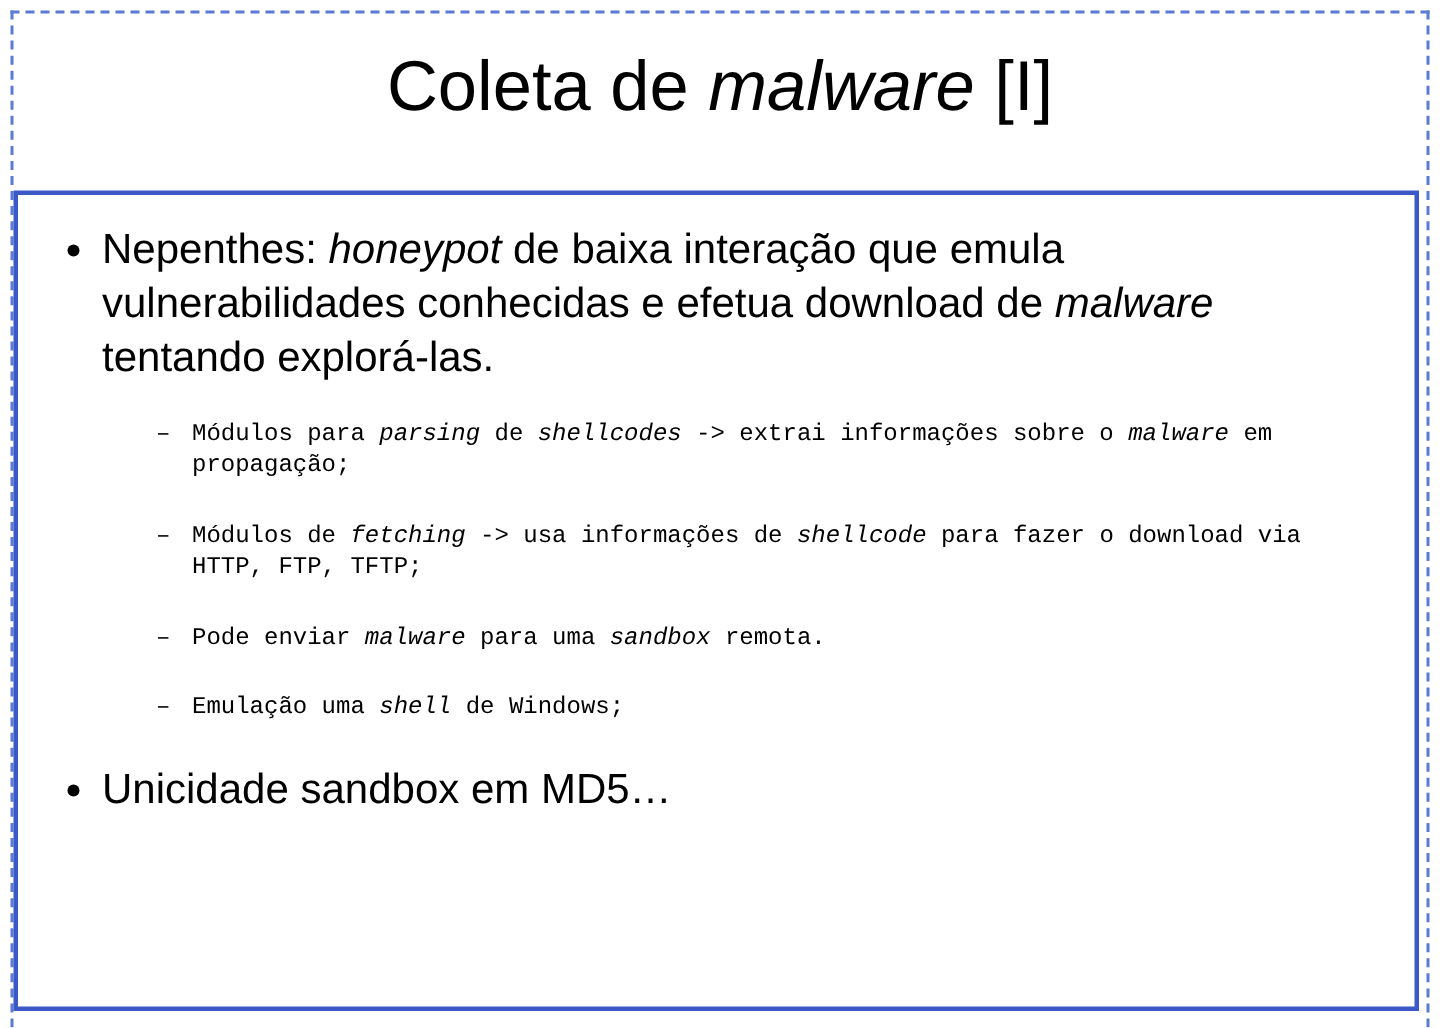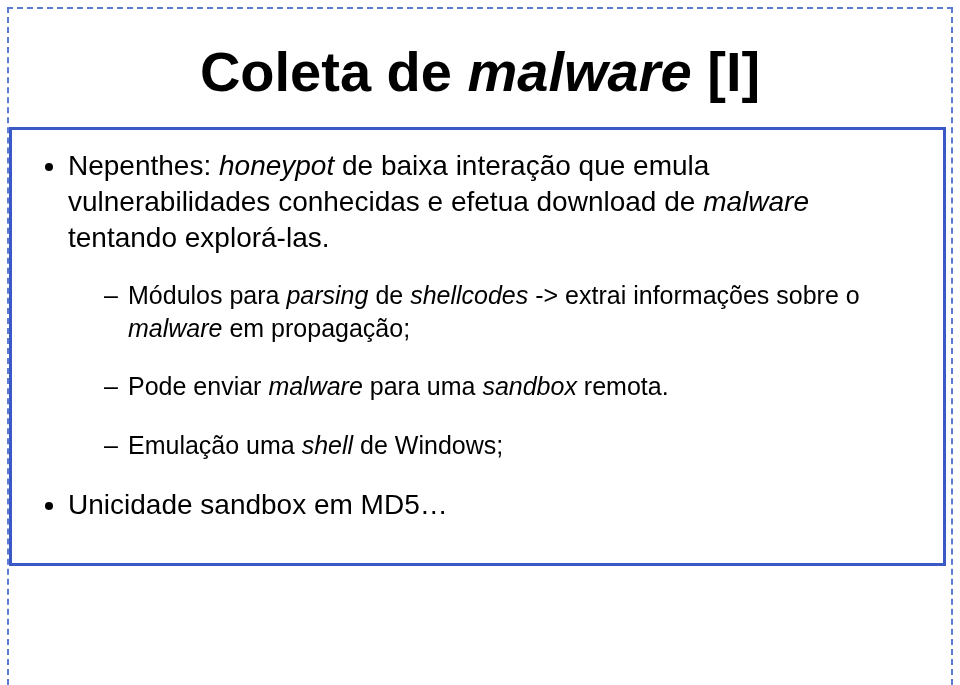--- a/index.html
+++ b/index.html
@@ -19,33 +19,33 @@
     left: 7px;
     right: 7px;
     bottom: 0;
     border-top: 2px dashed #5b7bd4;
     border-left: 2px dashed #5b7bd4;
     border-right: 2px dashed #5b7bd4;
     box-sizing: border-box;
   }
   .title {
     text-align: center;
-    font-size: 56px;
-    margin-top: 30px;
-    font-weight: bold;
+    font-size: 47px;
+    margin-top: 20px;
+    font-weight: normal;
   }
   .title .italic {
     font-style: italic;
   }
   .content-box {
     position: absolute;
     top: 118px;
     left: 0px;
     right: 5px;
-    height: 439px;
+    height: 547px;
     border: 3px solid #3a59c7;
     box-sizing: border-box;
     padding: 18px 28px 10px 28px;
   }
   ul.top {
     list-style-type: disc;
     margin: 0;
     padding-left: 28px;
   }
   ul.top > li {
@@ -53,24 +53,25 @@
     line-height: 1.28;
     margin-bottom: 10px;
   }
   ul.sub {
     list-style: none;
     margin: 24px 0 0 0;
     padding-left: 36px;
   }
   ul.sub > li {
     position: relative;
-    font-size: 25px;
+    font-size: 16px;
     line-height: 1.3;
     margin-bottom: 26px;
     padding-left: 24px;
+    font-family: Liberation Mono, monospace;
   }
   ul.sub > li::before {
     content: "–";
     position: absolute;
     left: 0;
     top: 0;
   }
   .it {
     font-style: italic;
   }
@@ -87,20 +88,23 @@
   <div class="content-box">
     <ul class="top">
       <li>
         <span>Nepenthes: </span><span class="it">honeypot</span><span> de baixa interação que emula vulnerabilidades conhecidas e efetua download de </span><span class="it">malware</span><span> tentando explorá-las.</span>
 
         <ul class="sub">
           <li>
             <span>Módulos para </span><span class="it">parsing</span><span> de </span><span class="it">shellcodes</span><span> -&gt; extrai informações sobre o </span><span class="it">malware</span><span> em propagação;</span>
           </li>
           <li>
+            <span>Módulos de </span><span class="it">fetching</span><span> -&gt; usa informações de </span><span class="it">shellcode</span><span> para fazer o download via HTTP, FTP, TFTP;</span>
+          </li>
+          <li>
             <span>Pode enviar </span><span class="it">malware</span><span> para uma </span><span class="it">sandbox</span><span> remota.</span>
           </li>
           <li>
             <span>Emulação uma </span><span class="it">shell</span><span> de Windows;</span>
           </li>
         </ul>
       </li>
       <li>
         <span>Unicidade sandbox em MD5…</span>
       </li>

